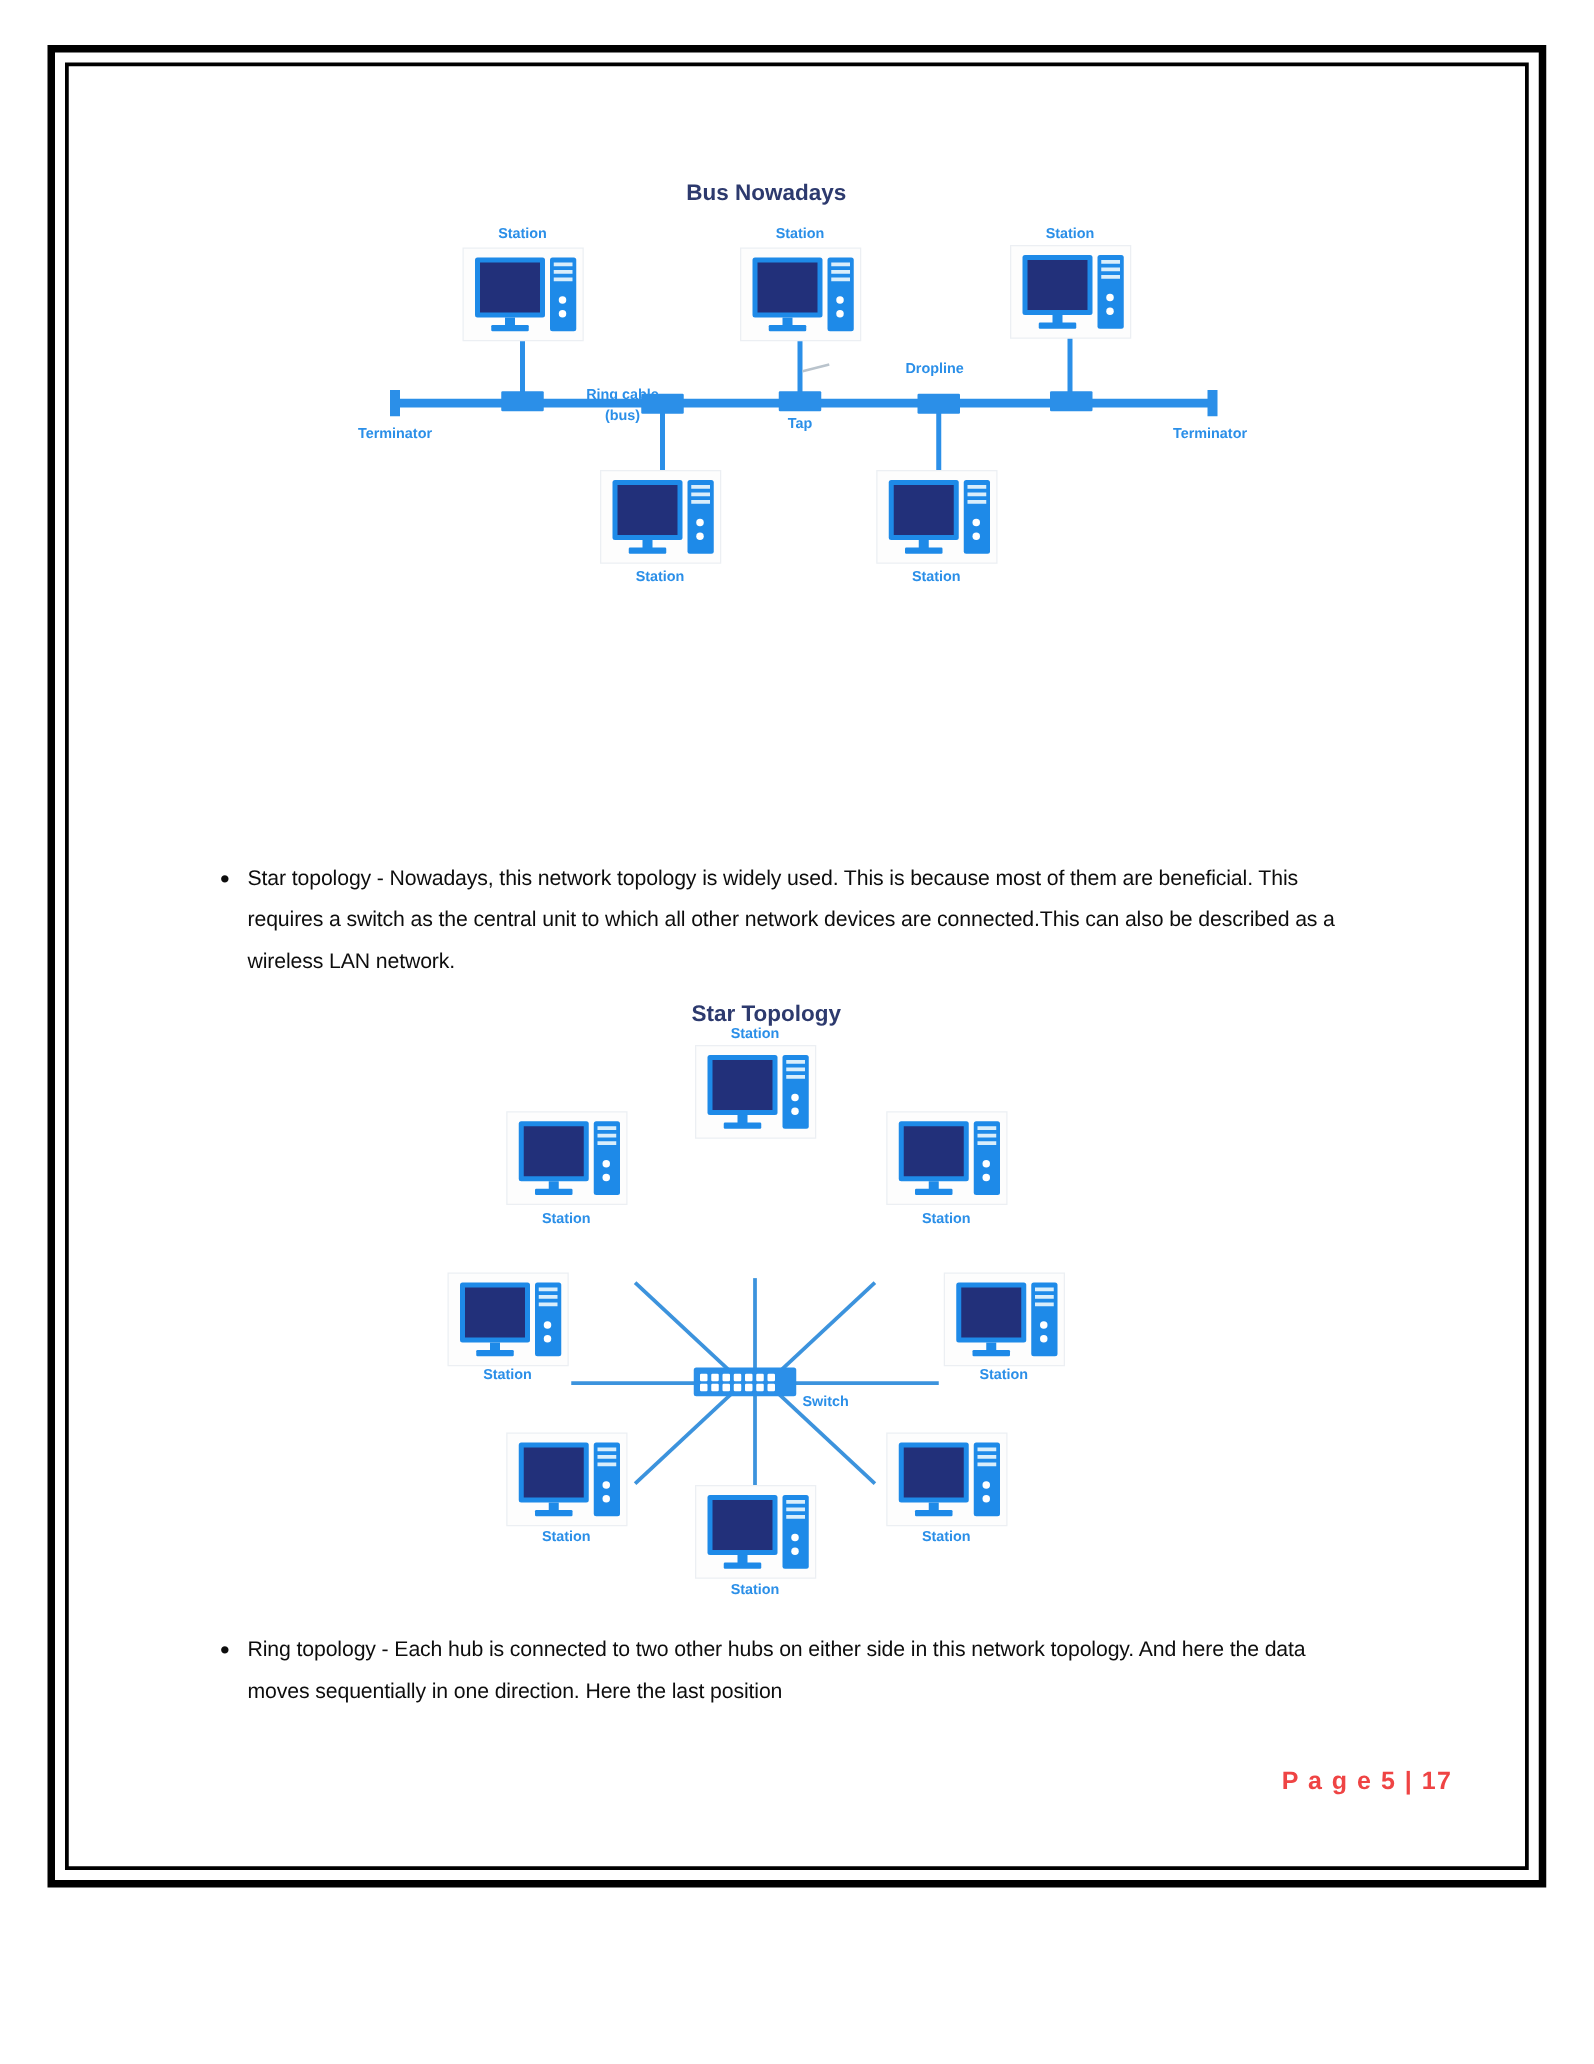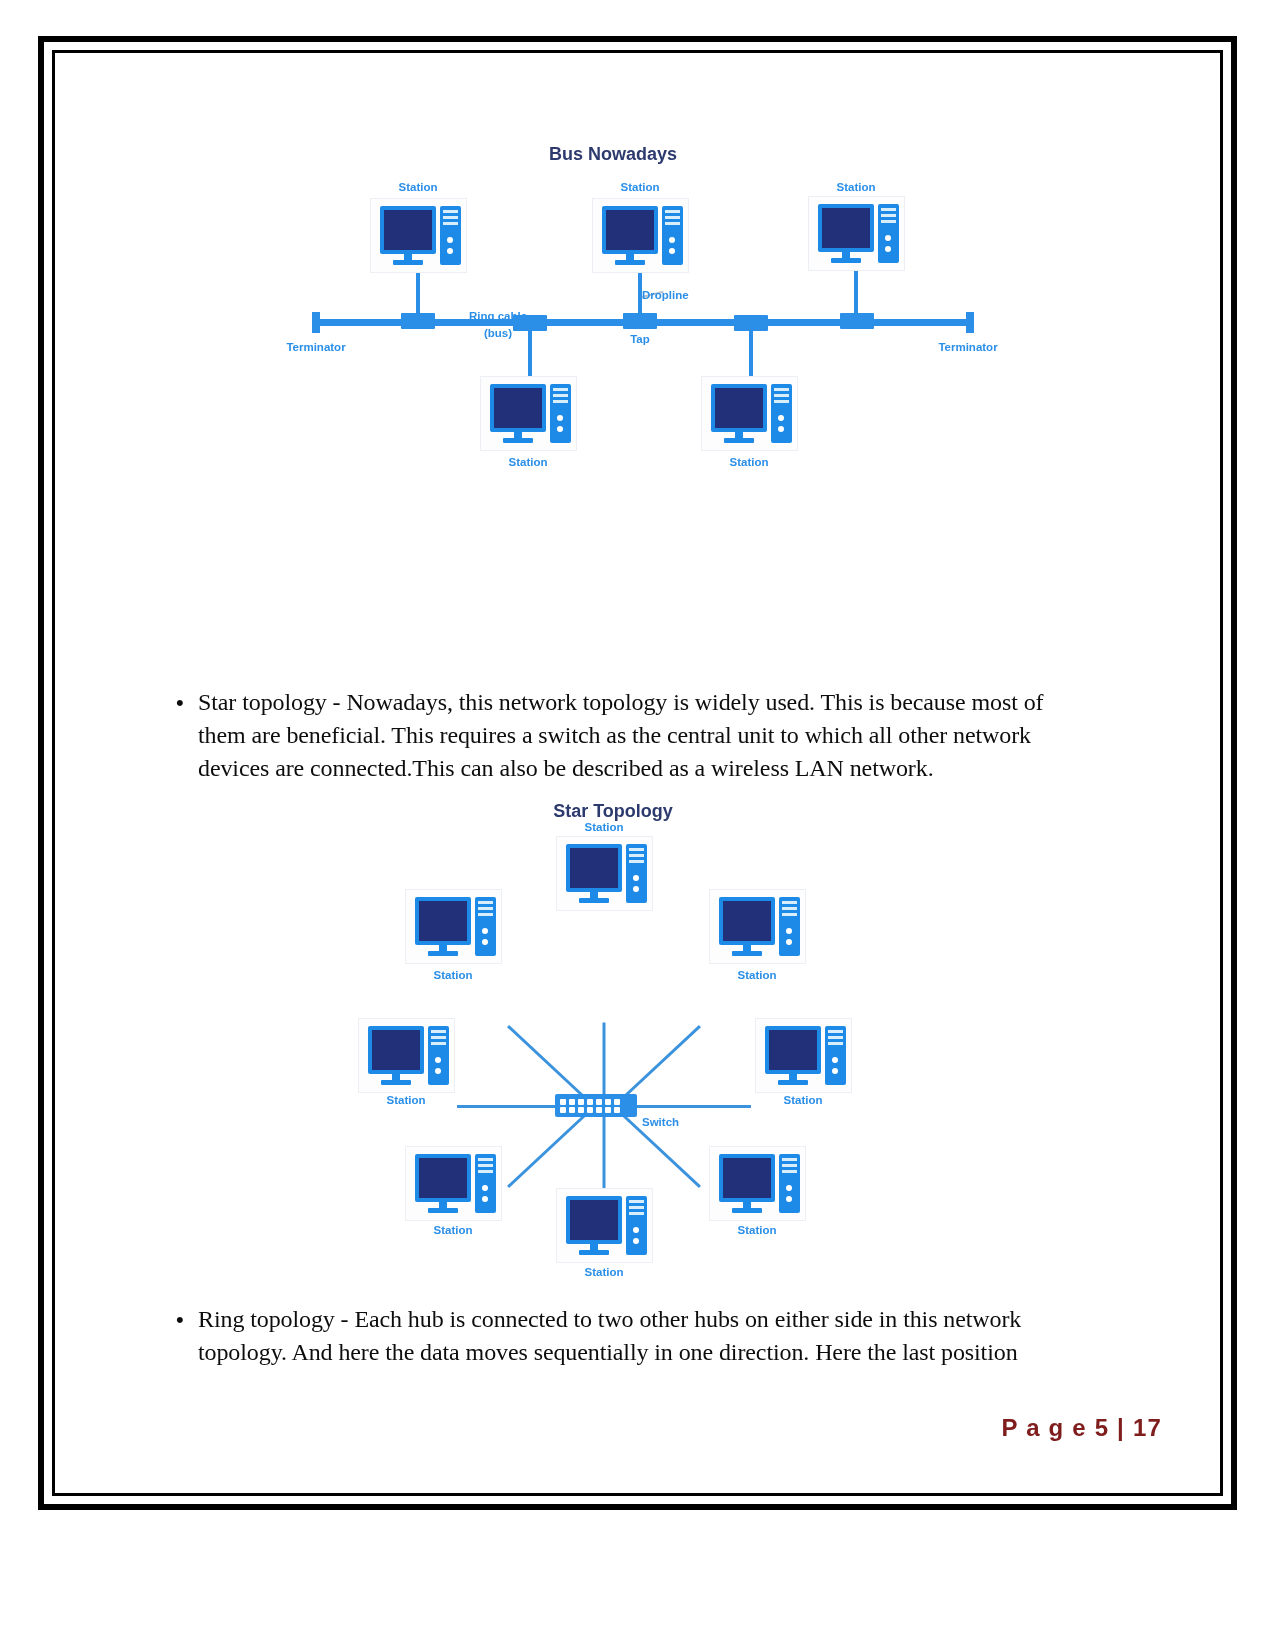--- a/index.html
+++ b/index.html
@@ -36,22 +36,22 @@
     position: absolute;
     left: 58px; top: 56px;
     width: 1159px; height: 1434px;
     box-sizing: border-box;
     background: #ffffff;
     overflow: hidden;
   }
 
   
   .body-text {
-    font-family: Liberation Serif, serif;
-    font-size: 24px;
+    font-family: Liberation Sans, sans-serif;
+    font-size: 17px;
     color: #0d0d0d;
     line-height: 33px;
     letter-spacing: -0.1px;
   }
 
   .bullet-block {
     position: absolute;
     display: flex;
     align-items: flex-start;
   }
@@ -175,22 +175,22 @@
     height: 3px;
   }
 
   
   #page-footer {
     position: absolute;
     right: 58px;
     bottom: 46px;
     font-family: "Liberation Sans", sans-serif;
     font-weight: bold;
-    font-size: 24px;
-    color: #7f1d1d;
+    font-size: 20px;
+    color: #ef4444;
     letter-spacing: 1.2px;
   }
 </style>
 </head>
 <body>
 
 <div id="page-outer-border"></div>
 <div id="page-inner-border"></div>
 
 <div id="page-content">
@@ -222,21 +222,21 @@
       <div class="monitor-foot" style="left:22px; top:61px; width:30px; height:5px;"></div>
       <div class="tower" style="left:69px; top:7px; width:21px; height:59px;"></div>
       <div class="tower-slot" style="left:72px; top:11px; width:15px; height:3px;"></div>
       <div class="tower-slot" style="left:72px; top:17px; width:15px; height:3px;"></div>
       <div class="tower-slot" style="left:72px; top:23px; width:15px; height:3px;"></div>
       <div class="tower-dot" style="left:76px; top:38px; width:6px; height:6px;"></div>
       <div class="tower-dot" style="left:76px; top:49px; width:6px; height:6px;"></div>
     </div>
     <div class="wire-v" style="left:580px; top:217px; width:4px; height:51px;"></div>
     <div class="leader-line" style="left:584px; top:240px; width:22px; height:1.5px; transform:rotate(-14deg); transform-origin:0 50%;"></div>
-    <div class="node-label" style="left:584px; top:233px; width:80px; text-align:left;">Dropline</div>
+    <div class="node-label" style="left:633px; top:233px; width:80px; text-align:right;">Dropline</div>
 
     <div class="node-label" style="left:743px; top:125px; width:110px;">Station</div>
     <div class="pc" style="left:750px; top:140px; width:97px; height:75px;">
       <div class="monitor-outer" style="left:9px; top:7px; width:56px; height:48px;"></div>
       <div class="monitor-screen" style="left:13px; top:11px; width:48px; height:40px;"></div>
       <div class="monitor-neck" style="left:33px; top:55px; width:8px; height:7px;"></div>
       <div class="monitor-foot" style="left:22px; top:61px; width:30px; height:5px;"></div>
       <div class="tower" style="left:69px; top:7px; width:21px; height:59px;"></div>
       <div class="tower-slot" style="left:72px; top:11px; width:15px; height:3px;"></div>
       <div class="tower-slot" style="left:72px; top:17px; width:15px; height:3px;"></div>

